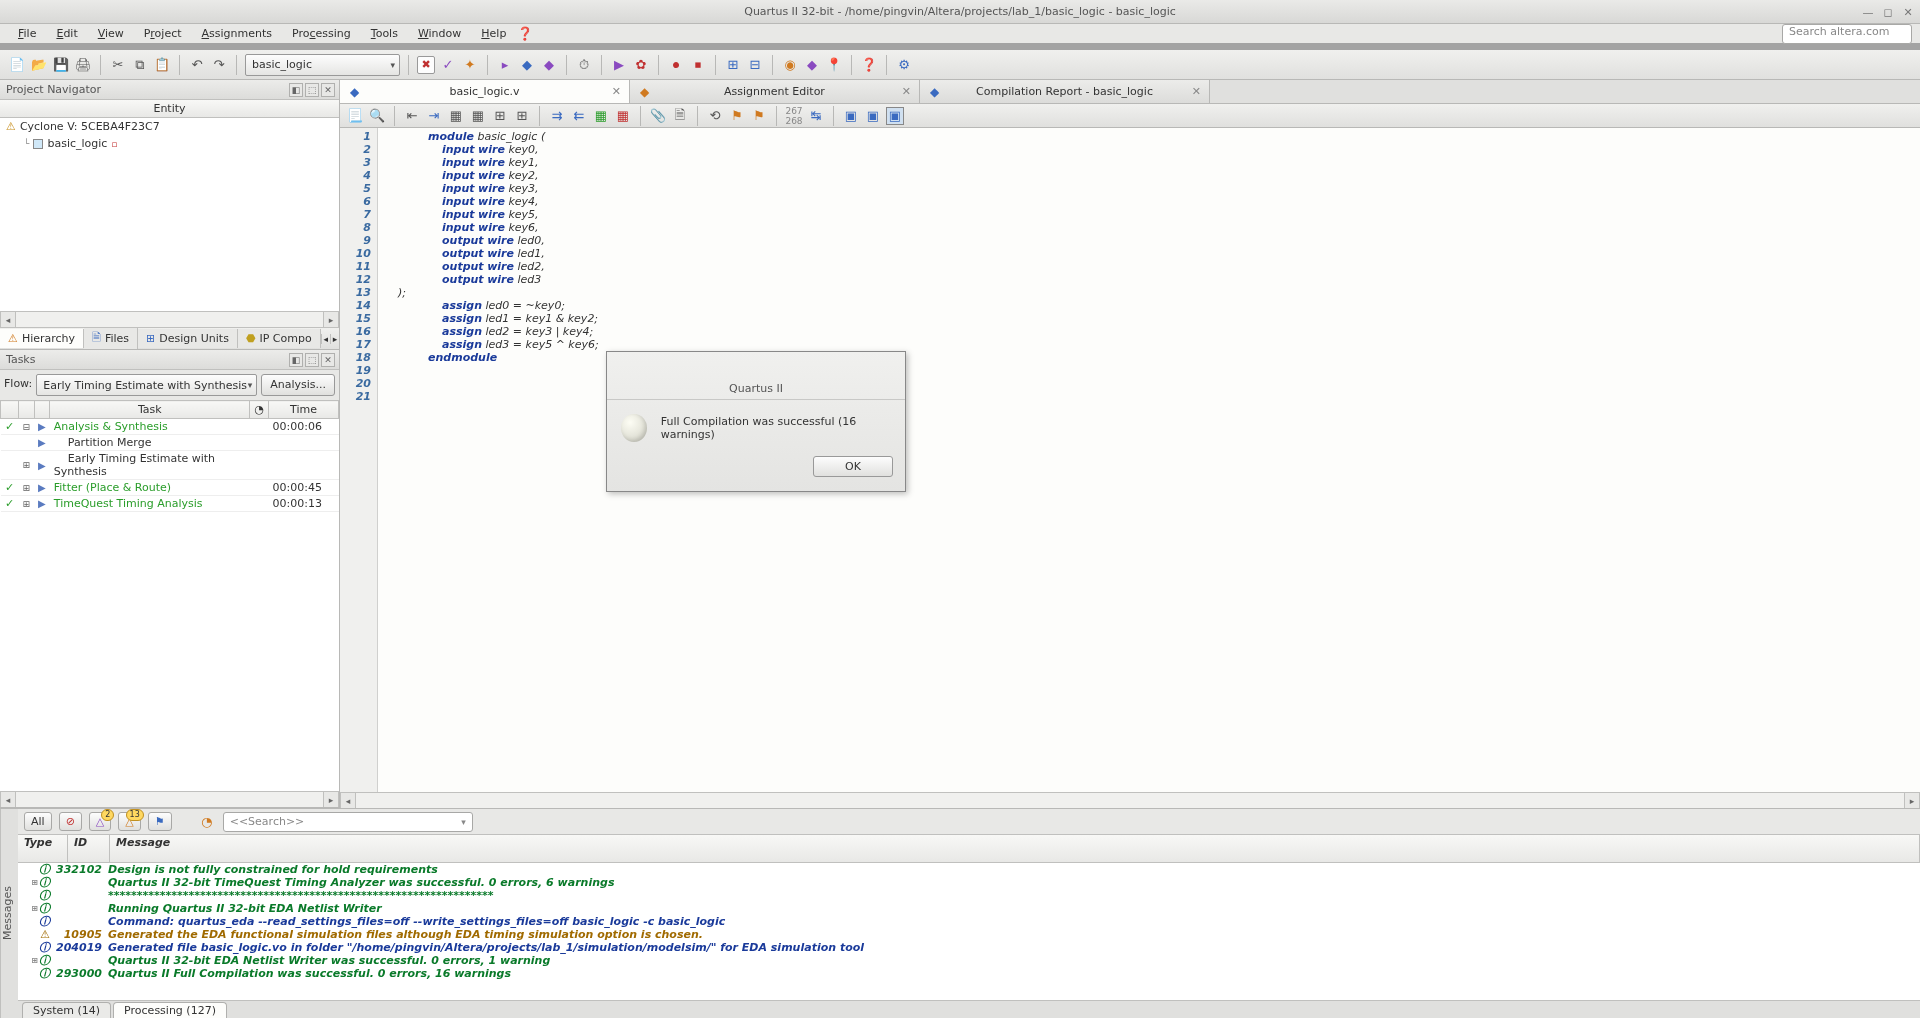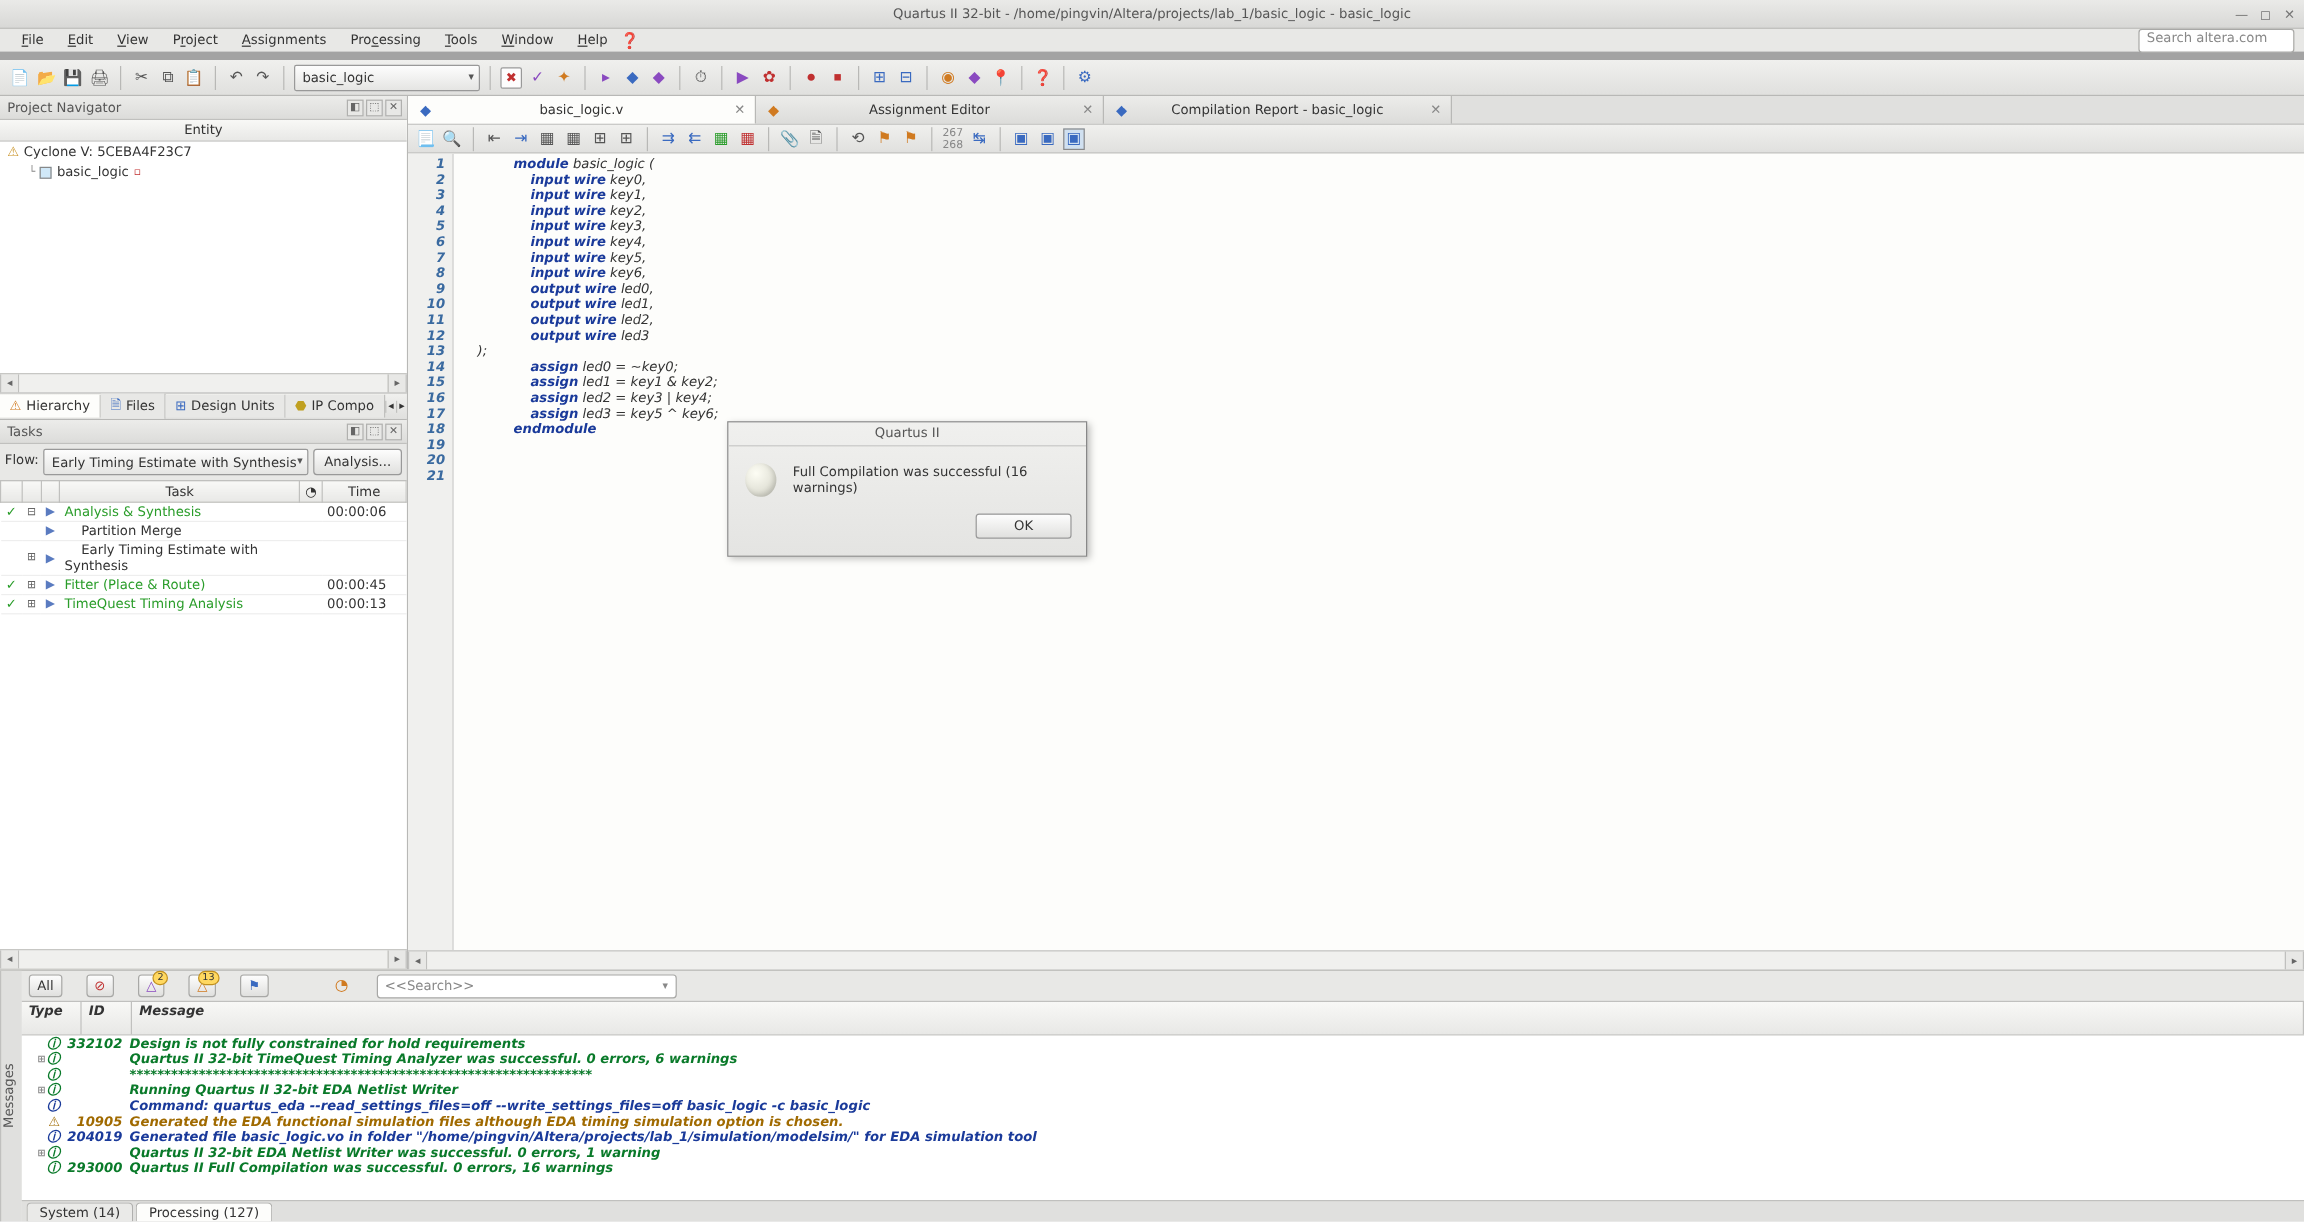--- a/index.html
+++ b/index.html
@@ -60,40 +60,40 @@
 .edbar { height:24px; background:linear-gradient(#f0f0ee,#e0e0de); border-bottom:1px solid #b8b8b6; display:flex; align-items:center; padding:0 6px; gap:4px; }
 .editor { flex:1; display:flex; background:#fdfdfb; overflow:auto; min-height:0; font-family:"DejaVu Sans Mono",Consolas,monospace; font-size:12px; line-height:13px; }
 .gut { background:#f0f0ee; border-right:1px solid #d0d0ce; padding:2px 6px 2px 2px; text-align:right; color:#3a6aa0; font-style:italic; font-weight:bold; min-width:38px; }
 .code { padding:2px 6px; white-space:pre; }
 .kw { color:#1a3a9a; font-weight:bold; font-style:italic;margin-left:44px; }
 .ty { color:#1a3a9a; font-weight:bold; font-style:italic; }
 .id { color:#333; font-style:italic; }
 .bottomrow { height:210px; border-top:1px solid #b8b8b6; display:flex; background:#e8e8e6; }
 .msgside { width:18px; background:#e0e0de; border-right:1px solid #c0c0be; writing-mode:vertical-rl; transform:rotate(180deg); text-align:center; font-size:11px; color:#555; padding:4px 0; }
 .msgbody { flex:1; display:flex; flex-direction:column; min-width:0; }
-.msgtb { height:26px; border-bottom:1px solid #c0c0be; display:flex; align-items:center; padding:0 6px; gap:20px; }
+.msgtb { height:26px; border-bottom:1px solid #c0c0be; display:flex; align-items:center; padding:0 6px; gap:7px; }
 .msgtb .fbtn { border:1px solid #a8a8a6; background:linear-gradient(#fdfdfd,#e0e0de); padding:2px 6px; border-radius:3px; display:flex; align-items:center; gap:2px; font-size:11px; position:relative; }
 .msgtb .badge { position:absolute; top:-4px; right:-4px; background:#ffd860; border:1px solid #c09020; border-radius:6px; font-size:8px; padding:0 3px; line-height:10px; }
 .msgtb .msearch { flex:0 0 250px; border:1px solid #a8a8a6; background:#fff; height:20px; display:flex; align-items:center; padding:0 6px; color:#888; border-radius:3px; position:relative; }
 .msgtb .msearch .arrow { position:absolute; right:6px; font-size:9px; }
 .msghdr { height:28px; background:linear-gradient(#f8f8f6,#e8e8e6); border-bottom:1px solid #c0c0be; display:flex; }
 .msghdr div { border-right:1px solid #c0c0be; padding:1px 6px; font-style:italic; font-weight:bold; font-size:11px; }
 .msglist { flex:1; background:#fff; overflow:auto; font-family:"DejaVu Sans Mono",Consolas,monospace; font-size:11px; }
 .mrow { display:flex; white-space:pre; padding:0 4px; line-height:13px; }
 .mrow .mic { width:28px; display:flex; justify-content:flex-end; gap:1px; font-size:10px; }
 .mrow .mid { width:58px; text-align:right; padding-right:6px; }
 .mrow.g { color:#0a7a2a; font-style:italic; font-weight:bold; }
 .mrow.b { color:#1a3a9a; font-style:italic; font-weight:bold; }
 .mrow.w { color:#a06a00; font-style:italic; font-weight:bold; }
 .btabs { height:18px; background:#e0e0de; border-top:1px solid #c0c0be; display:flex; align-items:flex-end; padding-left:4px; gap:2px; }
 .btab { border:1px solid #b0b0ae; border-bottom:none; background:#eaeae8; padding:1px 10px; border-radius:4px 4px 0 0; font-size:11px; }
 .btab.active { background:#fdfdfb; }
 .status { height:20px; border-top:1px solid #b8b8b6; background:#e8e8e6; display:flex; align-items:center; justify-content:flex-end; padding:0 10px; gap:30px; color:#444; font-size:11px; }
 .dialog { position:absolute; left:606px; top:351px; width:300px; background:linear-gradient(#f0f0ee,#e4e4e2); border:1px solid #888; box-shadow:2px 2px 6px rgba(0,0,0,0.25); }
-.dialog .dt { height:20px; text-align:center; font-size:11px; color:#555; padding-top:2px; border-bottom:1px solid #c8c8c6; }
+.dialog .dt { height:20px; text-align:center; font-size:11px; color:#555; padding-top:2px; border-bottom:1px solid #c8c8c6;margin-top:28px; }
 .dialog .db { padding:14px 12px 14px 14px; display:flex; align-items:center; gap:14px; }
 .dialog .di { width:28px; height:28px; border-radius:50%; background:radial-gradient(circle at 35% 30%, #fdfdf4, #d0d0c4); box-shadow:inset -2px -2px 4px rgba(0,0,0,0.15); }
 .dialog .df { display:flex; justify-content:flex-end; padding:0 12px 14px; }
 .dialog .df .btn { width:80px; text-align:center; }
 .ic-red{color:#c03030;} .ic-blue{color:#3a6ac0;} .ic-pur{color:#8a4ac0;} .ic-grn{color:#2a9d2a;} .ic-org{color:#d07a20;} .ic-yel{color:#c0a020;}
 .red-err { color:#c03030; font-weight:bold; }
 </style>
 </head>
 <body>
 

